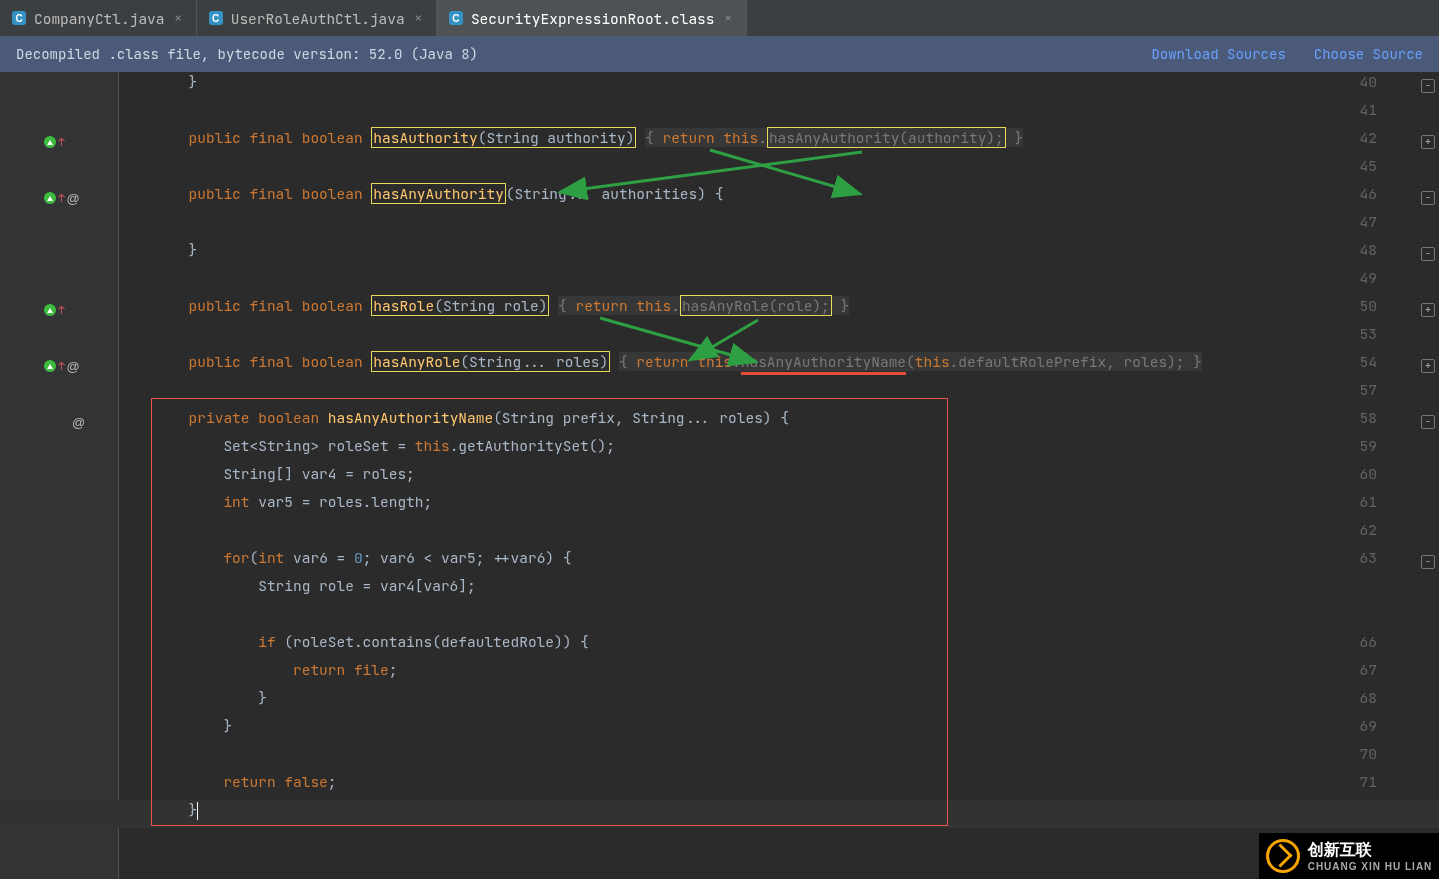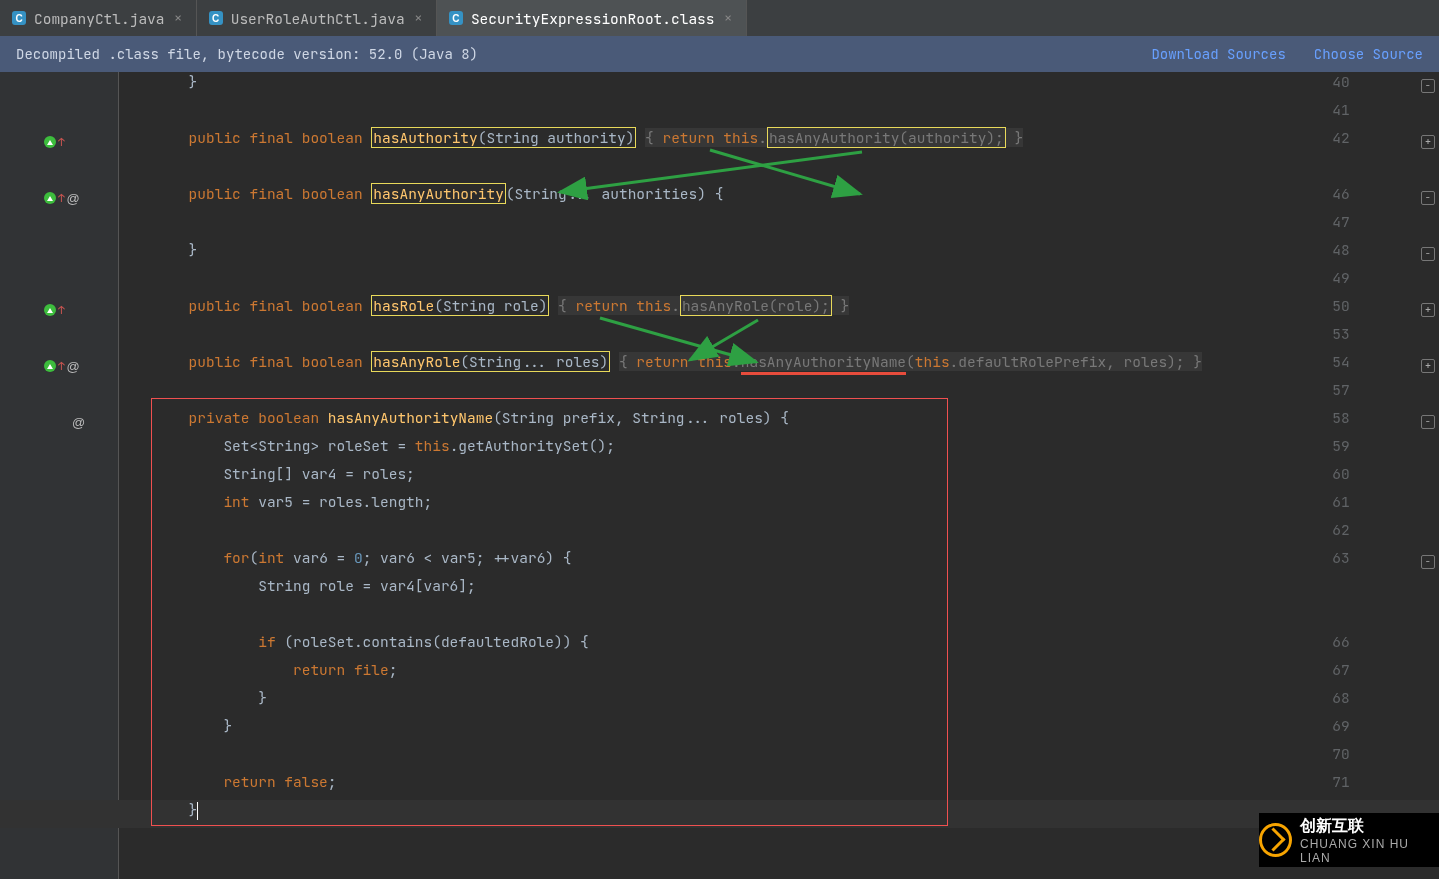--- a/index.html
+++ b/index.html
@@ -10,41 +10,41 @@
   .tab .ficon{width:14px;height:14px;border-radius:3px;background:#3592c4;display:inline-flex;align-items:center;justify-content:center;font-size:10px;color:#fff;font-family:sans-serif;font-weight:bold}
   .tab .close{color:#888;font-size:12px;padding:0 2px}
   .banner{position:absolute;top:36px;left:0;right:0;height:36px;background:#4a5a78;display:flex;align-items:center;padding:0 16px;color:#cfd7e5;font-size:14px;justify-content:space-between}
   .banner-links{display:flex;gap:28px}
   .banner-links span{color:#68a0ff;cursor:pointer}
   .editor{position:absolute;top:72px;left:0;right:0;bottom:0}
   .gutter{position:absolute;left:0;top:0;bottom:0;width:118px;background:#313335}
   .gutter-sep{position:absolute;left:118px;top:0;bottom:0;width:1px;background:#555}
   .code{position:absolute;left:119px;top:0;right:0;bottom:0;white-space:pre;font-family:"JetBrains Mono","Consolas","Menlo",monospace}
   .line{position:absolute;left:0;right:0;height:28px}
-  .ln{position:absolute;right:78px;color:#606366;text-align:center;width:40px}
+  .ln{position:absolute;right:62px;color:#606366;text-align:right;width:40px}
   .gicons{position:absolute;left:44px;width:74px;height:28px;display:flex;align-items:center;gap:2px}
   .g-ov{width:12px;height:12px;border-radius:50%;background:#3dbd3d;display:flex;align-items:center;justify-content:center}
   .g-ov::after{content:"";width:0;height:0;border-left:3px solid transparent;border-right:3px solid transparent;border-bottom:5px solid #fff}
   .g-at{font-size:13px;color:#bbbbbb;font-family:sans-serif}
   .g-fold{position:absolute;right:4px;top:7px;width:12px;height:12px;border:1px solid #777;border-radius:2px;display:flex;align-items:center;justify-content:center;font-size:10px;color:#aaa;line-height:10px}
   .kw{color:#cc7832}
   .fn{color:#ffc66d}
   .num{color:#6897bb}
   .annot{color:#787878;background:#373737}
   .box{border:1px solid #e8d95a;padding:0 1px}
   .redline{border-bottom:3px solid #e74c3c;padding-bottom:1px}
   .bulb{position:absolute;left:126px;width:16px;height:16px;transform:translateY(6px)}
   .bulb svg{width:16px;height:16px}
   .caret-line{background:#323232}
   .arrow{position:absolute;pointer-events:none}
   .redbox{position:absolute;border:1px solid #f05050;pointer-events:none}
-  .logo{position:absolute;right:0;bottom:12px;width:180px;height:54px;background:#000;color:#fff;display:flex;align-items:center;justify-content:center;gap:8px;font-family:"Microsoft YaHei",sans-serif;font-size:16px;font-weight:bold}
+  .logo{position:absolute;right:0;bottom:0;width:180px;height:46px;background:#000;color:#fff;display:flex;align-items:center;justify-content:center;gap:8px;font-family:"Microsoft YaHei",sans-serif;font-size:16px;font-weight:bold}
   .logo .mark{width:28px;height:28px;border-radius:50%;border:3px solid #f7a400;position:relative}
   .logo .mark::before{content:"";position:absolute;width:14px;height:14px;border-top:3px solid #f7a400;border-right:3px solid #f7a400;transform:rotate(45deg);left:3px;top:5px}
-  .logo small{display:block;font-size:12px;font-weight:normal;letter-spacing:1px;color:#aaa}
+  .logo small{display:block;font-size:10px;font-weight:bold;letter-spacing:1px;color:#aaa}
 </style>
 </head>
 <body>
 <div class="root">
 
 <div class="tab-bar">
   <div class="tab">
     <span class="ficon">C</span>
     <span>CompanyCtl.java</span>
     <span class="close">✕</span>
@@ -80,20 +80,23 @@
   <div class="line" style="top:28px">
         <span class="ln">41</span>
       </div>
   <div class="line" style="top:56px">
         <span class="ln">42</span>
     <span class="gicons">
           <span class="g-ov"></span>
           <span style="color:#c75450;font-size:11px">↑</span>
         </span>
     <span class="g-fold">+</span>
+      </div>
+  <div class="line" style="top:84px">
+        <span class="ln">45</span>
       </div>
   <div class="line" style="top:112px">
         <span class="ln">46</span>
     <span class="gicons">
           <span class="g-ov"></span>
           <span style="color:#c75450;font-size:11px">↑</span>
           <span class="g-at">@</span>
         </span>
     <span class="g-fold">−</span>
       </div>

